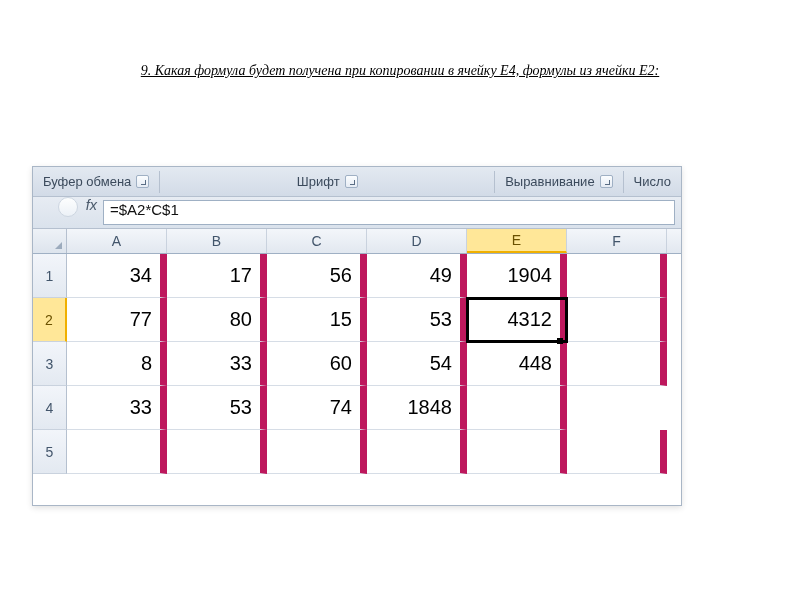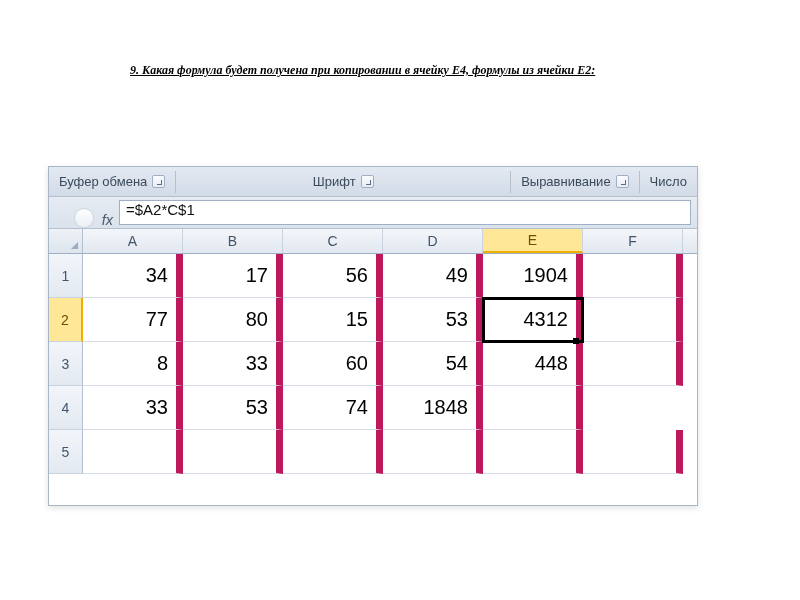--- a/index.html
+++ b/index.html
@@ -11,30 +11,31 @@
     overflow: hidden;
     position: relative;
   }
   .question {
     position: absolute;
     top: 62px;
     left: 130px;
     width: 540px;
     font-family: Georgia, 'Times New Roman', serif;
     font-style: italic;
-    font-weight: bold;
-    font-size: 12px;
+    font-weight: normal;
+    font-size: 14px;
     text-decoration: underline;
     line-height: 1.35;
     color: #000;
+    text-align: center;
   }
   .excel {
     position: absolute;
     top: 166px;
-    left: 48px;
+    left: 32px;
     width: 650px;
     height: 340px;
     background: linear-gradient(#e7ecf2, #ced8e4 60%, #c8d3e0);
     border: 1px solid #a9b6c6;
     box-shadow: 0 2px 6px rgba(0,0,0,.12);
   }
   .ribbon-row {
     display: flex;
     align-items: center;
     height: 30px;
@@ -102,21 +103,21 @@
     height: 22px;
     display: flex;
     align-items: center;
     justify-content: center;
     color: #5b6c80;
     background: linear-gradient(#f3f7fb,#e2e8f0);
     border-left: 1px solid #c3cedb;
   }
   .fx-group {
     display: flex;
-    align-items: flex-end;
+    align-items: flex-start;
     gap: 4px;
     width: 70px;
     justify-content: flex-end;
     padding-right: 2px;
   }
   .fx-btn {
     width: 20px; height: 20px;
     background: linear-gradient(#fdfefe,#ecf1f7);
     border: 1px solid #cdd6e1;
     border-radius: 10px;

